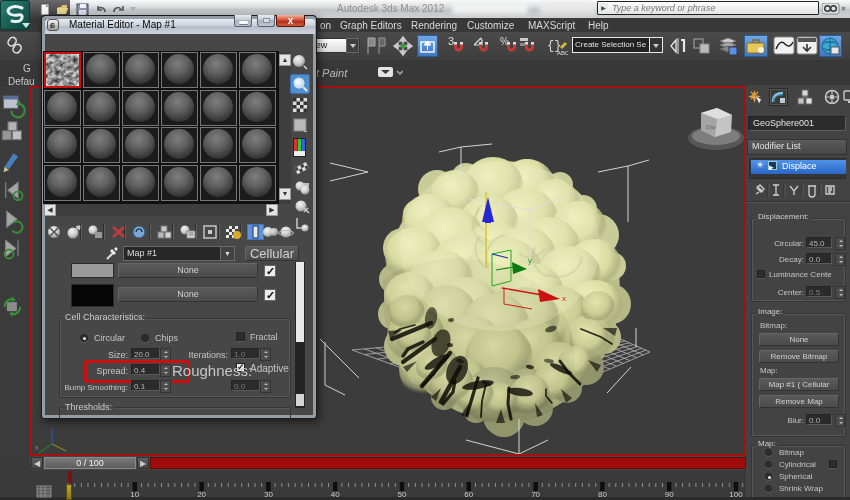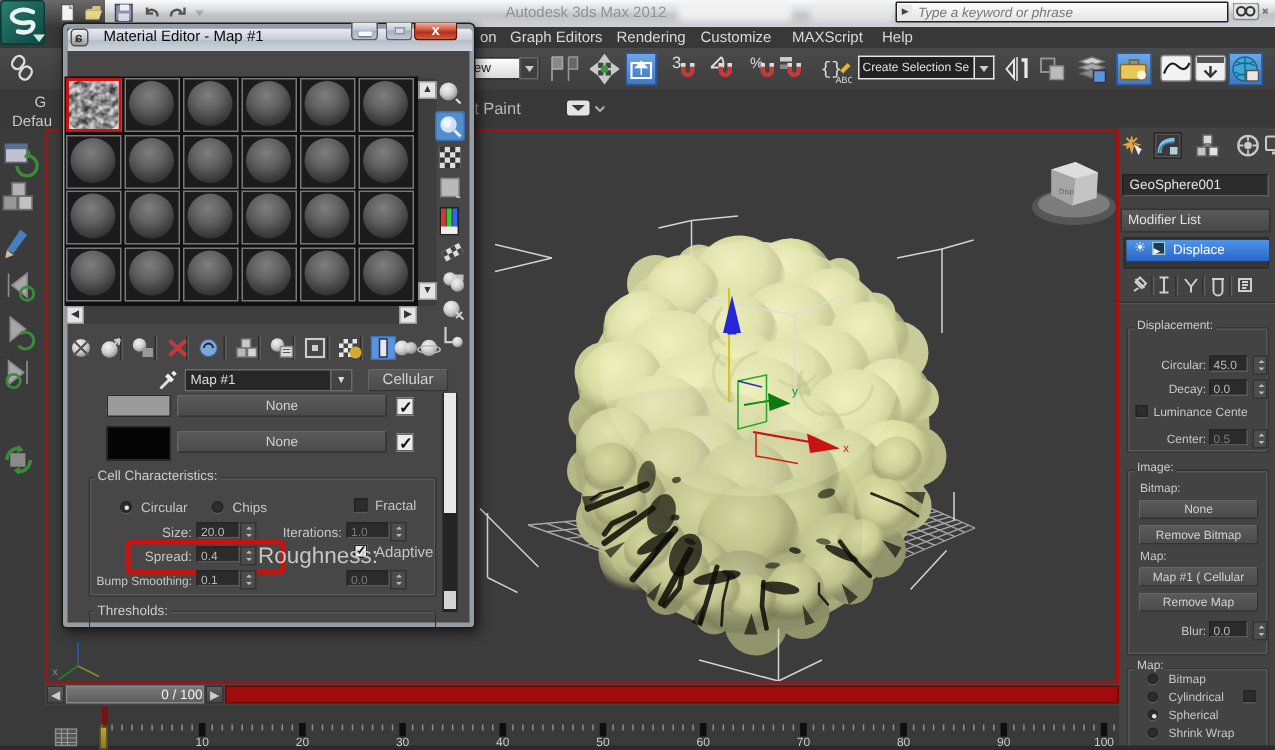--- a/index.html
+++ b/index.html
@@ -2,21 +2,21 @@
 <html><head><meta charset="utf-8">
 <style>
 html,body{margin:0;padding:0}
 body{width:850px;height:500px;overflow:hidden;font-family:"Liberation Sans",sans-serif;background:#444;position:relative}
 *{box-sizing:border-box}
 .abs{position:absolute}
 
 #titlebar{left:0;top:0;width:850px;height:18px;background:linear-gradient(#fafafa,#d8dadc 40%,#c2c4c8 55%,#cdd0d4);}
 #menubar{left:0;top:18px;width:850px;height:14px;background:#383838;color:#d8d8d8;font-size:10px;}
 #toolbar{left:0;top:32px;width:850px;height:28px;background:linear-gradient(#4a4a4a,#3e3e3e);}
-#ribbon{left:0;top:60px;width:850px;height:26px;background:#383838;}
+#ribbon{left:0;top:60px;width:850px;height:26px;background:#383838;font-style:italic;}
 .mi{position:absolute;top:2px}
 
 #vp{left:30px;top:86px;width:716px;height:370px;background:#3c3c3c;border:2px solid #a81010;}
 
 #lbar{left:0;top:86px;width:30px;height:374px;background:#3b3b3b;}
 
 #timerow{left:30px;top:456px;width:716px;height:14px;background:#454545;}
 #ruler{left:30px;top:470px;width:716px;height:30px;background:#3a3a3a;}
 #blc{left:0;top:460px;width:30px;height:40px;background:#3a3a3a;}
 
@@ -488,21 +488,21 @@
 <text x="3" y="362" font-size="7" fill="#888" font-family="Liberation Sans">x</text>
 </g>
 </svg>
   </div>
 <div class="abs" id="timerow"></div>
 <div class="abs" id="ruler"></div>
 <div class="abs" id="blc"></div>
 
 <div style="position:absolute;left:30px;top:456px;width:716px;height:14px;background:#454545;z-index:4"></div>
 <div style="position:absolute;left:31px;top:457px;width:12px;height:12px;background:linear-gradient(#5e5e5e,#474747);border:1px solid #333;color:#ccc;font-size:8px;text-align:center;line-height:11px;z-index:5">◀</div>
-<div style="position:absolute;left:44px;top:457px;width:92px;height:12px;background:linear-gradient(#787878,#5e5e5e);border:1px solid #888;color:#f0f0f0;font-size:9px;text-align:right;line-height:11px;z-index:5">0 / 100</div>
+<div style="position:absolute;left:44px;top:457px;width:92px;height:12px;background:linear-gradient(#787878,#5e5e5e);border:1px solid #888;color:#f0f0f0;font-size:9px;text-align:center;line-height:11px;z-index:5">0 / 100</div>
 <div style="position:absolute;left:137px;top:457px;width:12px;height:12px;background:linear-gradient(#5e5e5e,#474747);border:1px solid #333;color:#ccc;font-size:8px;text-align:center;line-height:11px;z-index:5">▶</div>
 <div style="position:absolute;left:150px;top:457px;width:596px;height:12px;background:#a00c0c;border:1px solid #6a0808;z-index:5"></div>
 <div style="position:absolute;left:30px;top:470px;width:716px;height:30px;background:#3a3a3a;z-index:4"></div>
 <div style="position:absolute;left:68px;top:471px;width:4px;height:12px;background:#7a1010;z-index:6"></div>
 <div style="position:absolute;left:66px;top:484px;width:6px;height:16px;background:linear-gradient(#b8a832,#8a7a1a);border:1px solid #5a4a10;z-index:6"></div>
 <div style="position:absolute;left:36px;top:485px;z-index:6"><svg width="18" height="14">
       <rect x="1" y="1" width="14" height="11" fill="#555" stroke="#888"></rect>
       <path d="M1 4 h14 M1 7 h14 M1 10 h14 M5 1 v11 M9 1 v11" stroke="#999" stroke-width="0.8"></path>
     </svg></div>
 <svg style="position:absolute;left:30px;top:470px;z-index:5" width="716" height="30">
@@ -969,21 +969,21 @@
         <circle cx="8" cy="8" r="5.5" fill="url(#ballW)"></circle>
         <ellipse cx="8" cy="9" rx="7.5" ry="2.5" fill="none" stroke="#bbb" stroke-width="1"></ellipse>
       </svg></div>
 <div style="position:absolute;left:62px;top:229px"><svg width="16" height="17">
 <path d="M3 14 L9 8" stroke="#ddd" stroke-width="2"></path>
         <path d="M8 4 L12 8 L10 10 L6 6 Z" fill="#eee"></path>
         <path d="M11 3 l2 2" stroke="#eee" stroke-width="2.5"></path>
       </svg></div>
 <div style="position:absolute;left:81px;top:230px;width:112px;height:15px;background:#272727;border:1px solid #6a6a6a;color:#dcdcdc;font-size:9px;padding:1px 3px">Map #1</div>
 <div style="position:absolute;left:178px;top:230px;width:15px;height:15px;background:#424242;border:1px solid #6a6a6a;color:#ddd;font-size:7px;text-align:center;line-height:13px">▼</div>
-<div class="btn" style="left:203px;top:230px;width:54px;height:15px;line-height:13px;font-size:10px">Cellular</div>
+<div class="btn" style="left:203px;top:230px;width:54px;height:15px;line-height:13px;font-size:13px">Cellular</div>
 <div style="position:absolute;left:29px;top:247px;width:43px;height:15px;background:#9b9b9b;border:1px solid #2a2a2a"></div>
 <div class="btn" style="left:76px;top:247px;width:140px;height:15px;line-height:13px;font-size:9px">None</div>
 <div class="cbw" style="left:222px;top:249px"></div>
 <div style="position:absolute;left:29px;top:268px;width:43px;height:23px;background:#050505;border:1px solid #2a2a2a"></div>
 <div class="btn" style="left:76px;top:271px;width:140px;height:15px;line-height:13px;font-size:9px">None</div>
 <div class="cbw" style="left:222px;top:273px"></div>
 
 <div class="grp" style="left:17px;top:302px;width:232px;height:80px"></div>
 <div class="glab" style="left:21px;top:296px;background:#474747;font-size:9px">Cell Characteristics:</div>
 <div class="radio on" style="left:38px;top:318px"></div>

